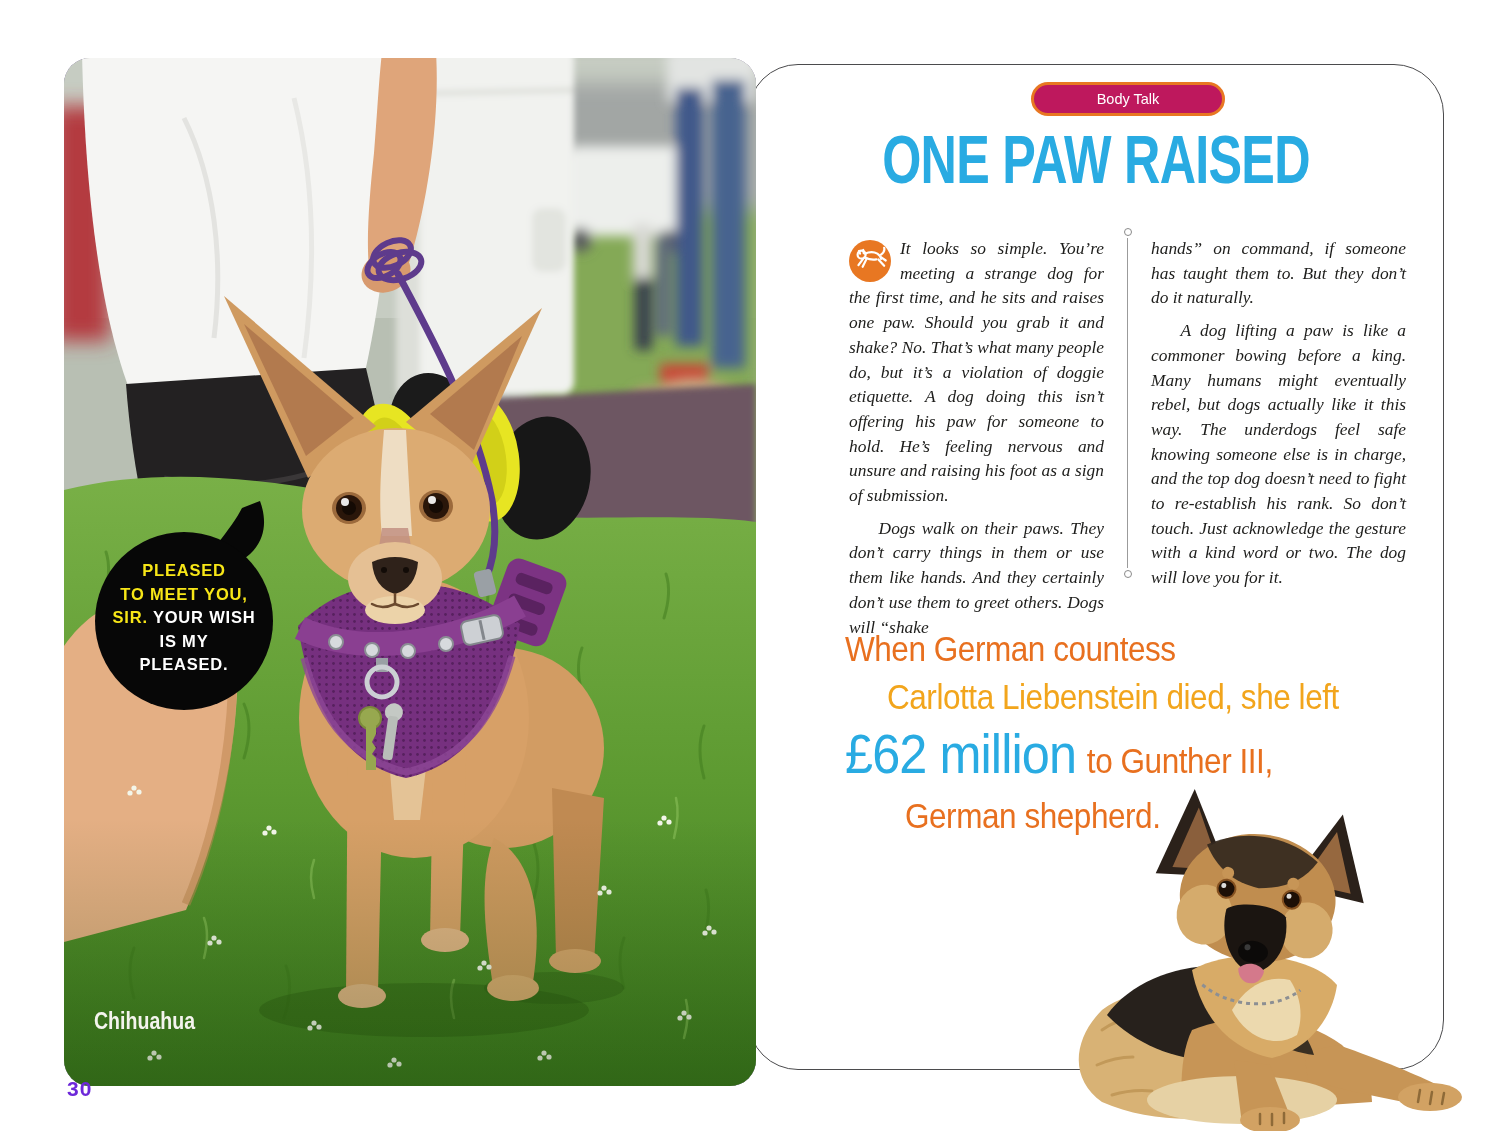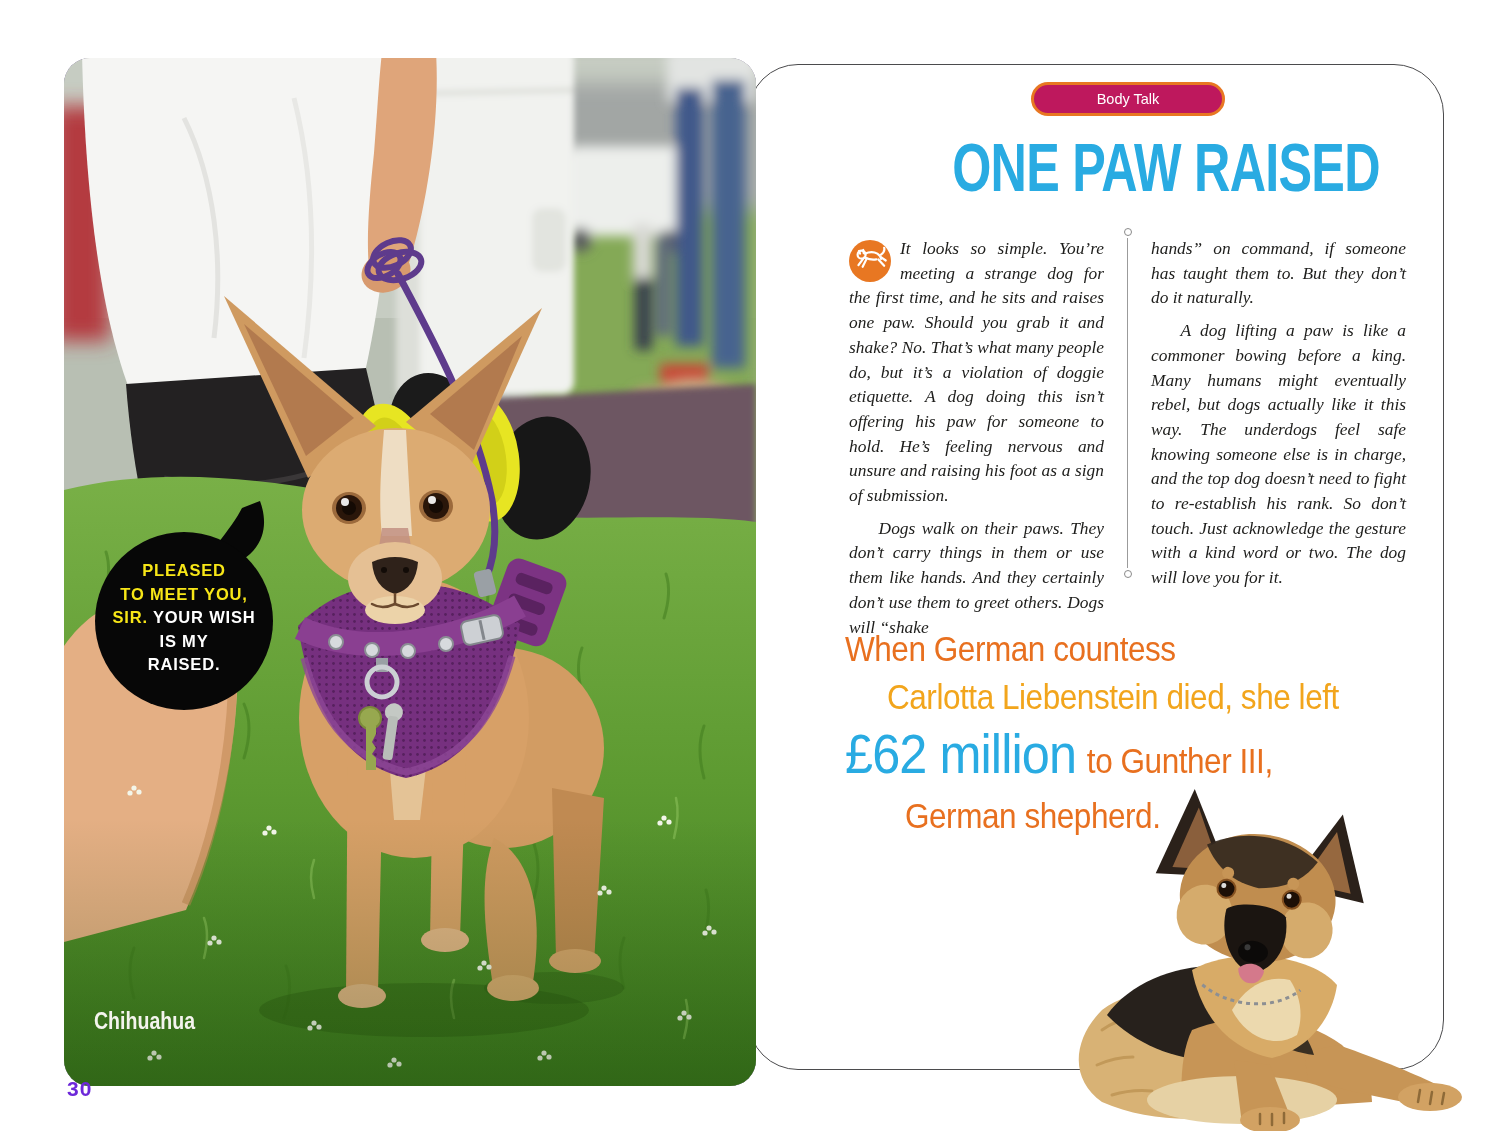--- a/index.html
+++ b/index.html
@@ -21,21 +21,21 @@
     transform:scaleX(.85);transform-origin:0 50%;z-index:5;letter-spacing:0;}
 
   
   .page-outline{position:absolute;left:748px;top:64px;width:694px;height:1004px;
     border:1.6px solid #4b4b4d;border-radius:50px;z-index:1;}
 
   .badge{position:absolute;left:1031px;top:82px;width:188px;height:28px;background:#be185d;
     border:3.5px solid #e87722;border-radius:17px;z-index:4;display:flex;align-items:center;justify-content:center;
     color:#fff;font-size:14.5px;font-weight:500;}
 
-  .title{position:absolute;left:807px;top:124px;width:640px;margin:8px;text-align:right;color:#29abe2;
+  .title{position:absolute;left:807px;top:124px;width:640px;margin:0;text-align:left;color:#29abe2;
     font-size:68px;font-weight:800;letter-spacing:-1px;line-height:1.05;z-index:4;}
   .cond{display:inline-block;transform:scaleX(.74);transform-origin:50% 50%;white-space:nowrap;}
   .condL{display:inline-block;transform:scaleX(.9);transform-origin:0 50%;white-space:nowrap;}
 
   .col{position:absolute;top:228px;width:271px;font-family:"Liberation Serif",serif;font-size:17.4px;
     line-height:24.7px;text-align:justify;color:#1d1d1b;z-index:4;}
   .col1{left:841px;}.col2{left:1143px;}
   .col p{margin:8px;font-style:italic;}
   .indent{text-indent:1.7em;}
   .article-icon{float:left;width:42px;height:42px;margin:4px 9px 0 0;}
@@ -334,21 +334,21 @@
         <path d="M 196,443 C 207,473 196,499 158,512 L 116,530 C 142,500 168,470 178,450 Z" fill="#070707"></path>
         <circle cx="120" cy="563" r="89" fill="#070707"></circle>
       </g>
     </svg>
 
     <div class="bubble-text">
       <span class="by">PLEASED</span>
       <span class="by">TO MEET YOU,</span>
       <span class="bw"><span class="byi">SIR.</span> <span class="bwi">YOUR WISH</span></span>
       <span class="bw">IS MY</span>
-      <span class="bw">RAISED.</span>
+      <span class="bw">PLEASED.</span>
     </div>
 
     <div class="caption">Chihuahua</div>
   </div>
 
   <div class="page-outline"></div>
 
   <div class="badge">
     <span>Body Talk</span>
   </div>

